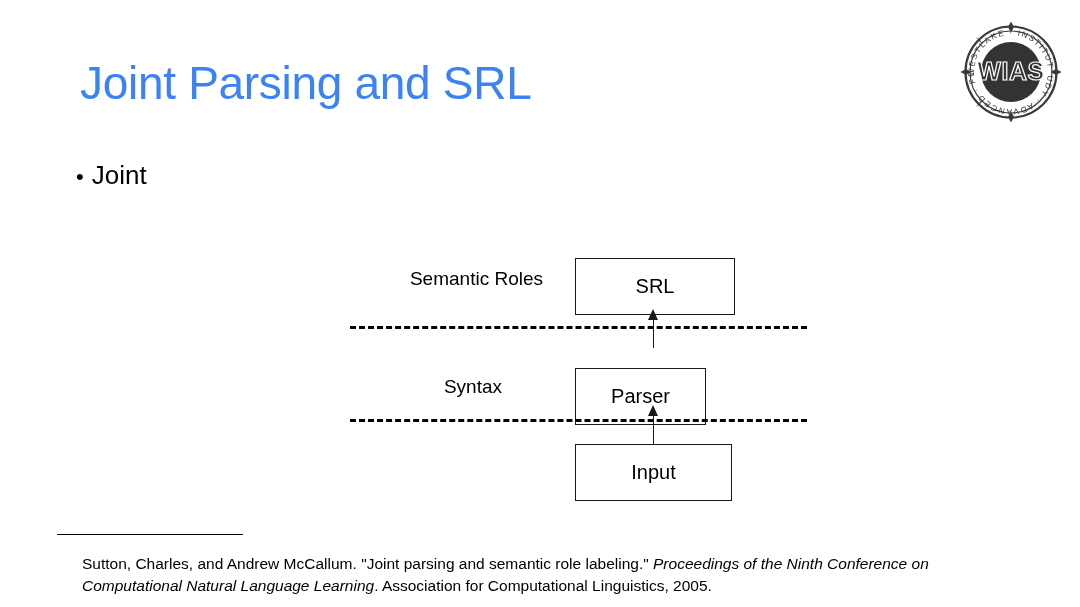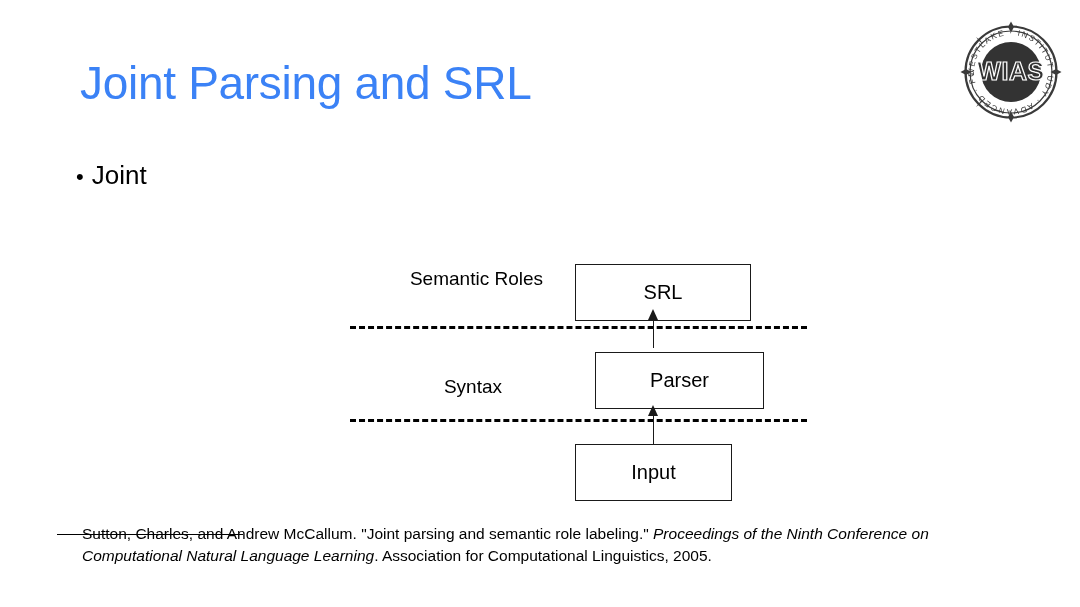--- a/index.html
+++ b/index.html
@@ -62,22 +62,22 @@
     position: absolute;
     box-sizing: border-box;
     border: 1.6px solid #1a1a1a;
     background: #ffffff;
     display: flex;
     align-items: center;
     justify-content: center;
     font-size: 20px;
     color: #000;
   }
-  #box-srl    { left: 575px; top: 264px; width: 176px; height: 57px; }
-  #box-parser { left: 575px; top: 352px; width: 169px; height: 57px; margin-left: 20px; }
+  #box-srl    { left: 575px; top: 258px; width: 160px; height: 57px; }
+  #box-parser { left: 575px; top: 368px; width: 131px; height: 57px; }
   #box-input  { left: 575px; top: 444px; width: 157px; height: 57px; }
 
   .layer-label {
     position: absolute;
     font-size: 19px;
     color: #000;
     text-align: right;
     white-space: nowrap;
   }
   #label-semantic-roles { left: 343px; top: 268px; width: 200px; }
@@ -121,21 +121,21 @@
     position: absolute;
     left: 57px;
     top: 534px;
     width: 186px;
     height: 0;
     border-top: 1.6px solid #000;
   }
   #citation {
     position: absolute;
     left: 82px;
-    top: 523px;
+    top: 553px;
     width: 900px;
     font-size: 15.5px;
     line-height: 1.45;
     color: #000;
   }
   #citation .it { font-style: italic; }
 
   
   #logo {
     position: absolute;

